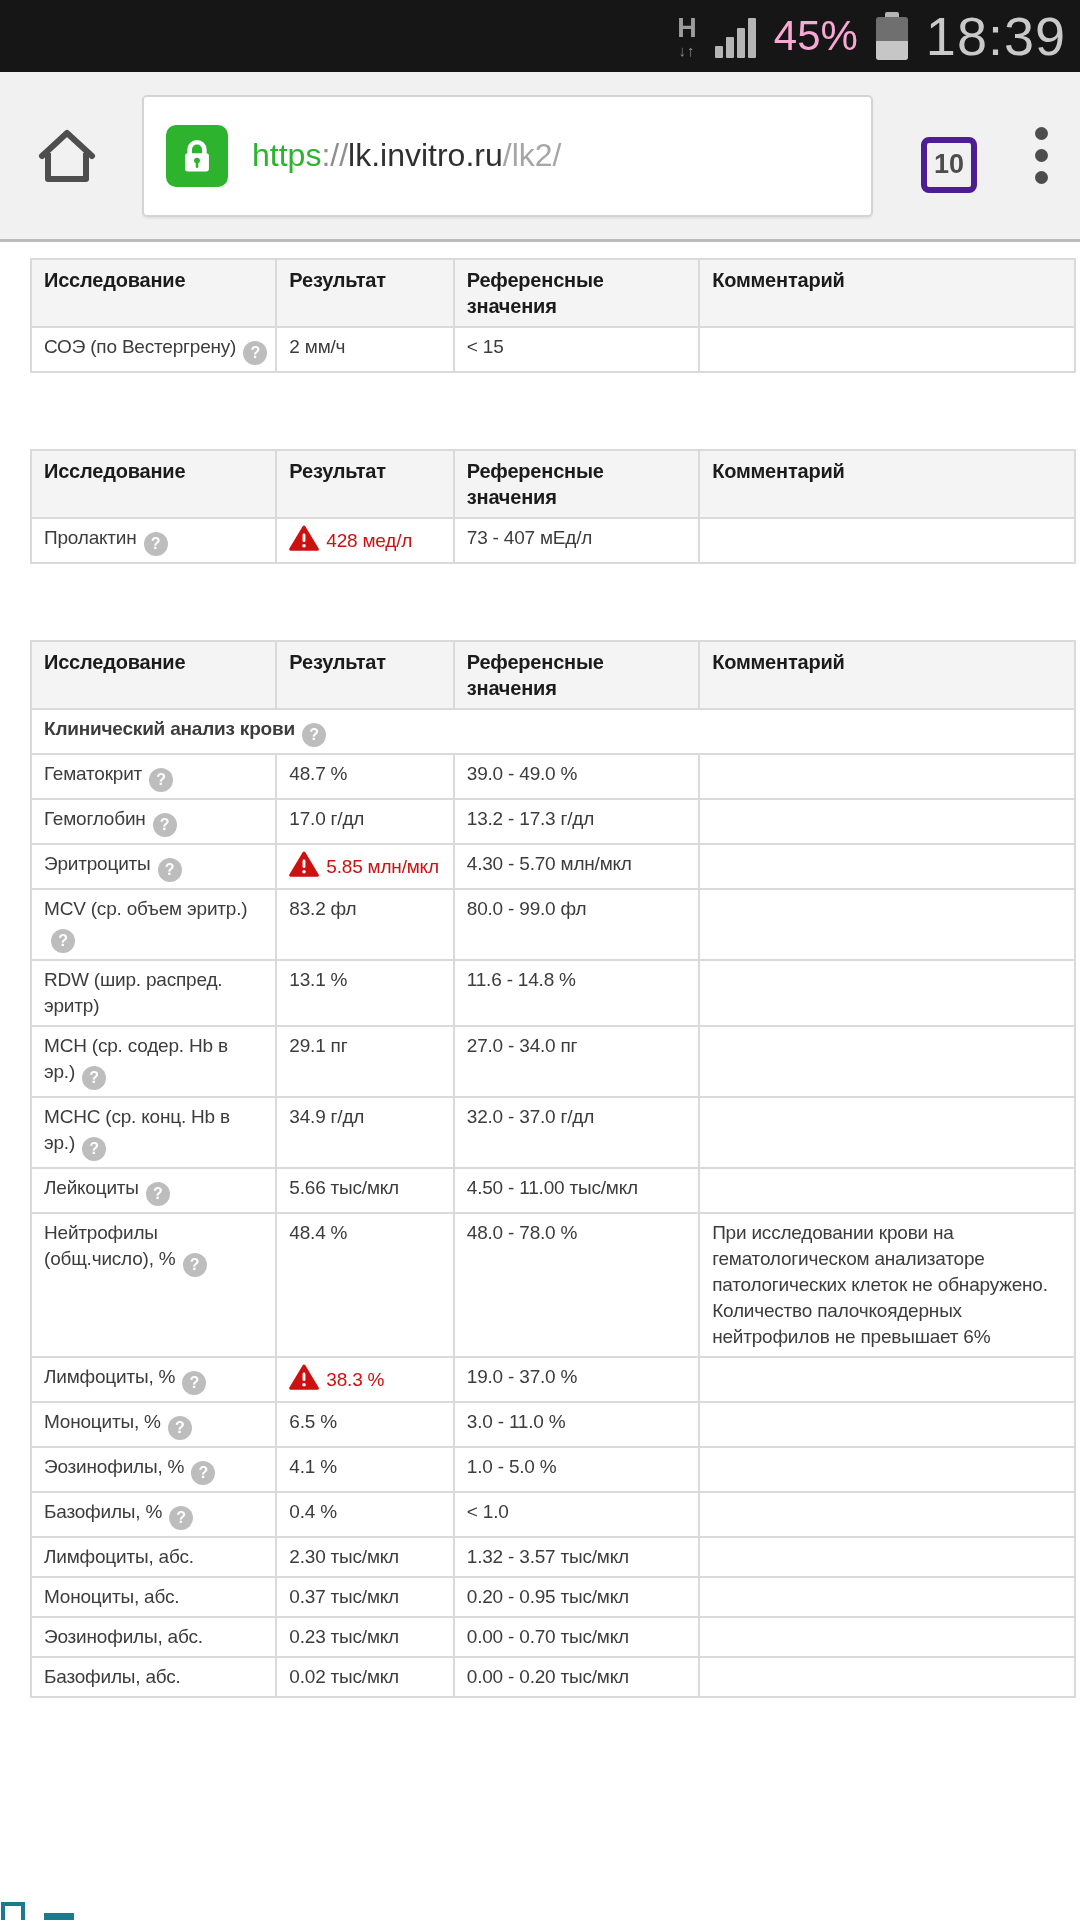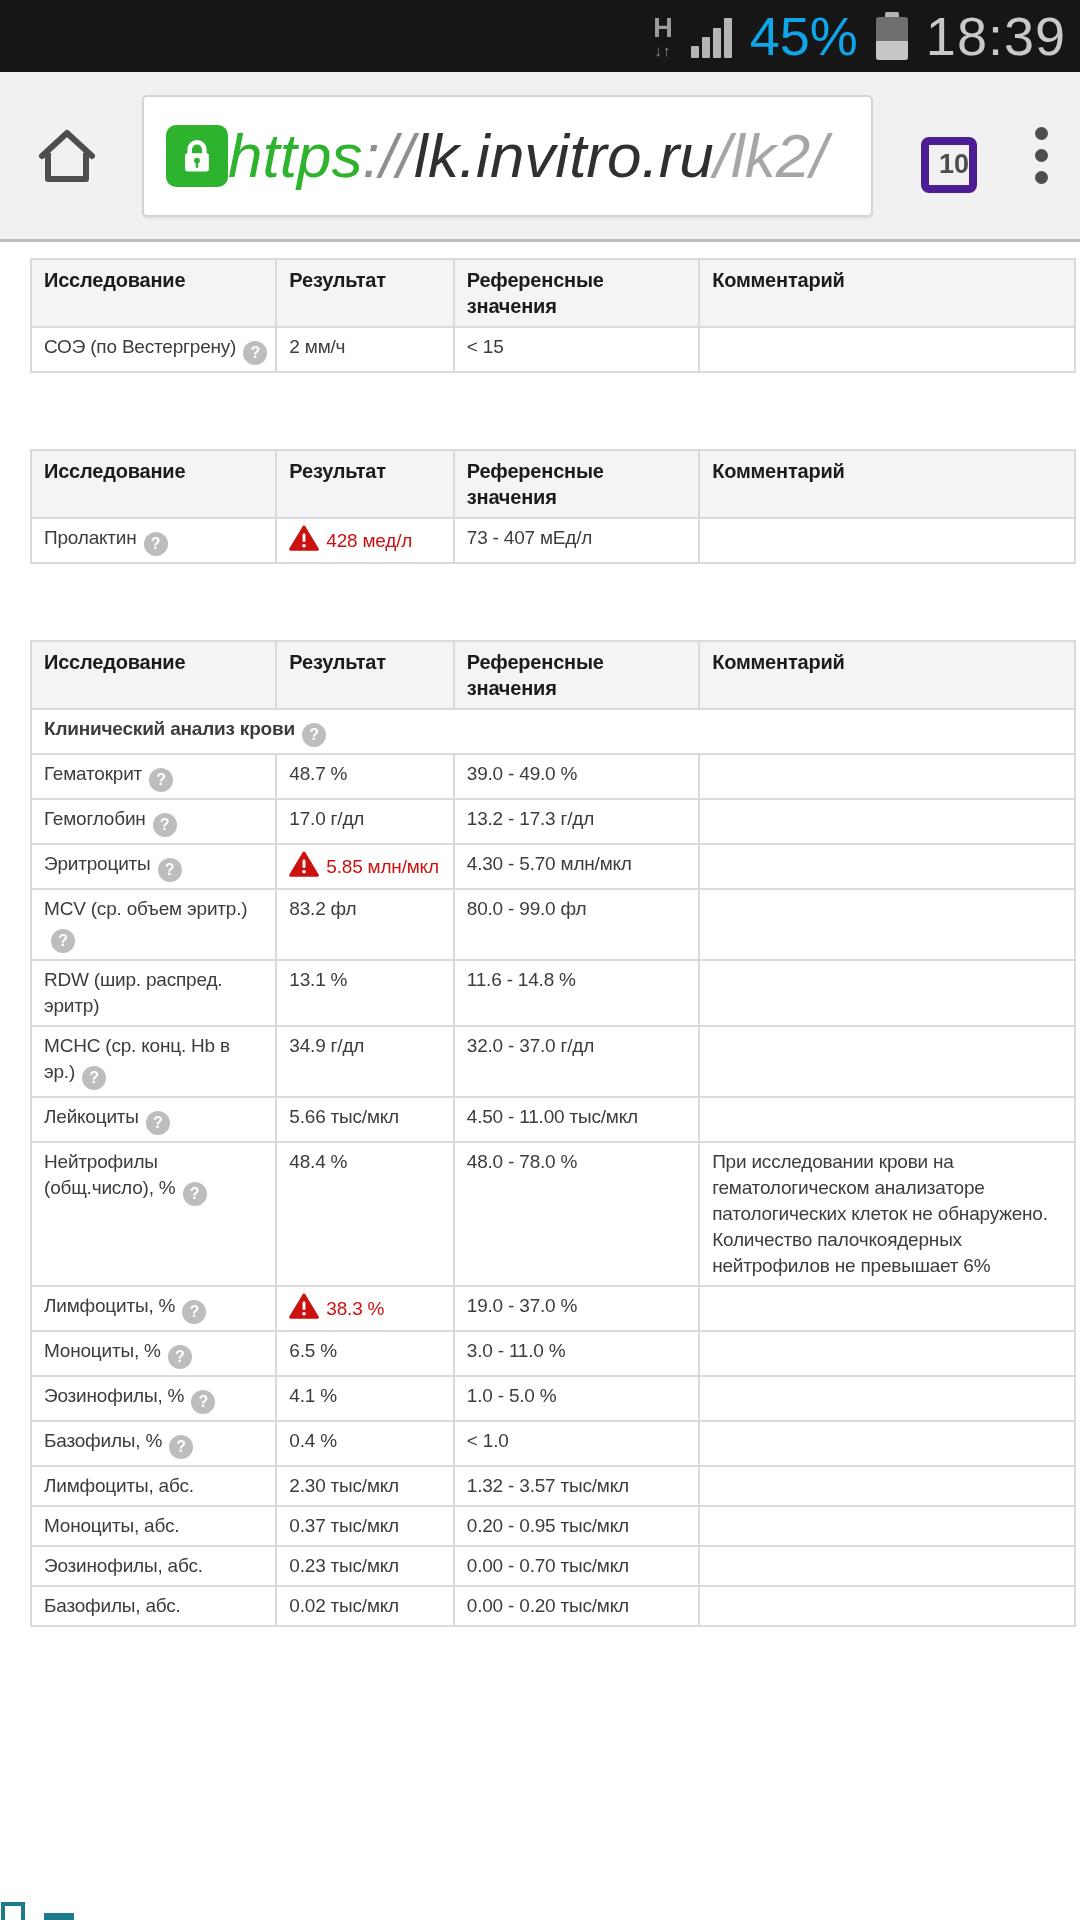--- a/index.html
+++ b/index.html
@@ -9,43 +9,43 @@
   
   .status-bar{height:72px;background:#161616;display:flex;align-items:center;
               justify-content:flex-end;gap:18px;padding-right:14px;box-sizing:border-box;}
   .net-ind{display:flex;flex-direction:column;align-items:center;line-height:1;color:#9d9d9d;}
   .net-ind .h{font-size:27px;font-weight:bold;}
   .net-ind .arrows{font-size:15px;letter-spacing:1px;margin-top:1px;color:#8d8d8d;}
   .sig{display:flex;align-items:flex-end;gap:3px;height:44px;}
   .sig i{display:block;width:8px;background:#b5b5b5;border-radius:1px;}
   .sig i:nth-child(1){height:12px;}.sig i:nth-child(2){height:21px;}
   .sig i:nth-child(3){height:30px;}.sig i:nth-child(4){height:40px;}
-  .batt-pct{color:#0ea5e9;font-size:54px;}
+  .batt-pct{color:#f9a8d4;font-size:42px;}
   .batt{position:relative;width:32px;height:48px;}
   .batt .cap{position:absolute;top:0;left:9px;width:14px;height:5px;background:#b5b5b5;border-radius:2px 2px 0 0;}
   .batt .body{position:absolute;top:5px;left:0;right:0;bottom:0;background:#6f6f6f;border-radius:3px;overflow:hidden;}
   .batt .lvl{position:absolute;left:0;right:0;bottom:0;height:45%;background:#c6c6c6;}
   .clock{color:#c9c9c9;font-size:54px;letter-spacing:1px;}
 
   
   .browser-bar{height:170px;background:#f1f1f1;border-bottom:3px solid #bcbcbc;
                display:flex;align-items:center;box-sizing:border-box;padding:0 26px 0 34px;}
   .home-btn{width:66px;height:66px;flex:0 0 auto;color:#4e4e4e;}
   .url-field{flex:1 1 auto;margin:0 48px 0 42px;height:122px;background:#fff;
              border:2px solid #d4d4d4;border-radius:5px;box-shadow:0 2px 2px rgba(0,0,0,.06);
              display:flex;align-items:center;overflow:hidden;box-sizing:border-box;}
   .lock{flex:0 0 auto;width:62px;height:62px;margin-left:22px;background:#2db32d;border-radius:10px;
         display:flex;align-items:center;justify-content:center;}
-  .url-text{flex:1 1 auto;font-size:62px;white-space:nowrap;overflow:hidden;font-style:italic;}
+  .url-text{flex:1 1 auto;margin-left:24px;font-size:32px;white-space:nowrap;overflow:hidden;}
   .u-scheme{color:#2db32d;}
   .u-sep{color:#8f8f8f;}
   .u-host{color:#303030;}
   .u-path{color:#a6a6a6;}
-  .tab-btn{flex:0 0 auto;width:56px;height:56px;border:8px solid #4c1d95;border-radius:8px;
-           display:flex;align-items:center;justify-content:flex-end;box-sizing:border-box;margin-top:18px;}
+  .tab-btn{flex:0 0 auto;width:56px;height:56px;border:6px solid #4c1d95;border-radius:8px;
+           display:flex;align-items:center;justify-content:center;box-sizing:border-box;margin-top:18px;}
   .tab-btn span{font-size:27px;font-weight:bold;color:#4d4d4d;}
   .menu-btn{flex:0 0 auto;margin-left:52px;display:flex;flex-direction:column;gap:9px;padding:6px;}
   .menu-btn i{width:13px;height:13px;border-radius:50%;background:#4d4d4d;}
 
   
   .page{padding:16px 4px 0 30px;}
   table.results{border-collapse:collapse;table-layout:fixed;width:100%;margin:0 0 76px 0;
                 border:2px solid #c9c9c9;padding-left:23px;}
   table.results col.c1{width:23.5%;} table.results col.c2{width:17%;}
   table.results col.c3{width:23.5%;} table.results col.c4{width:36%;}
@@ -222,20 +222,26 @@
               <td>80.0 - 99.0 фл</td>
               <td></td>
             </tr>
             <tr>
               <td>RDW (шир. распред. эритр)</td>
               <td><span>13.1 %</span></td>
               <td>11.6 - 14.8 %</td>
               <td></td>
             </tr>
             <tr>
+              <td>MCH (ср. содер. Hb в эр.)<span class="help-ic">?</span></td>
+              <td><span>29.1 пг</span></td>
+              <td>27.0 - 34.0 пг</td>
+              <td></td>
+            </tr>
+            <tr>
               <td>MCHC (ср. конц. Hb в эр.)<span class="help-ic">?</span></td>
               <td><span>34.9 г/дл</span></td>
               <td>32.0 - 37.0 г/дл</td>
               <td></td>
             </tr>
             <tr>
               <td>Лейкоциты<span class="help-ic">?</span></td>
               <td><span>5.66 тыс/мкл</span></td>
               <td>4.50 - 11.00 тыс/мкл</td>
               <td></td>

